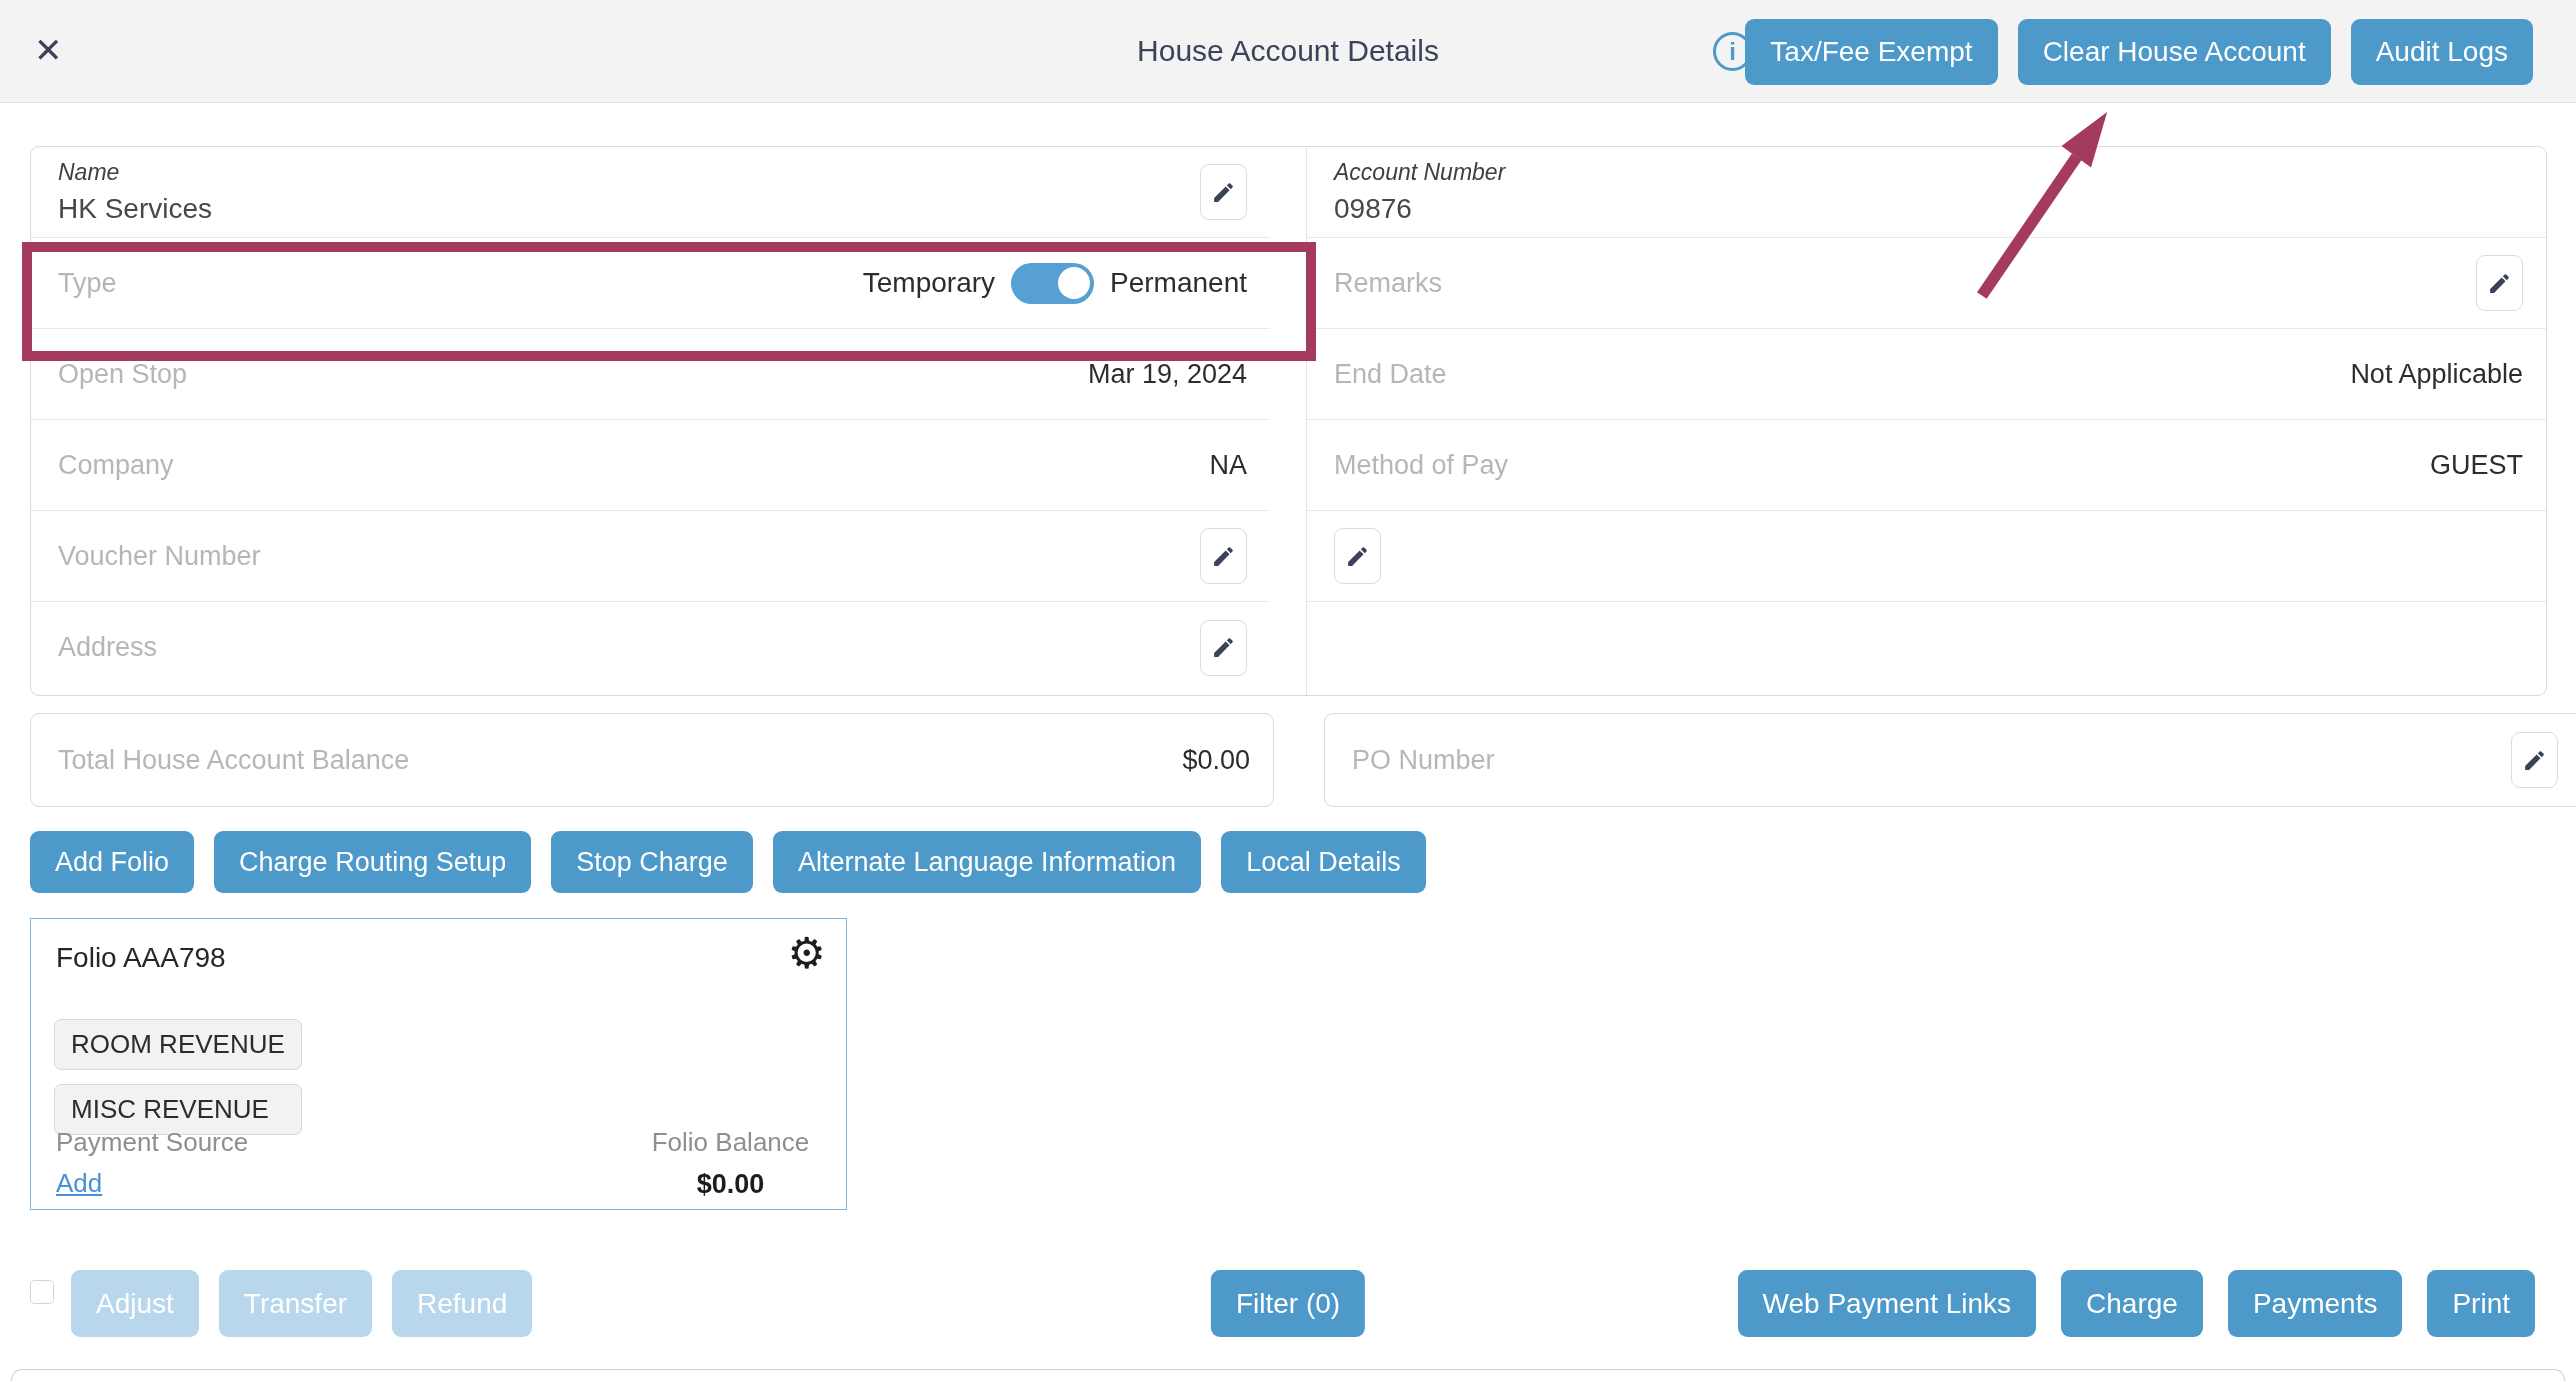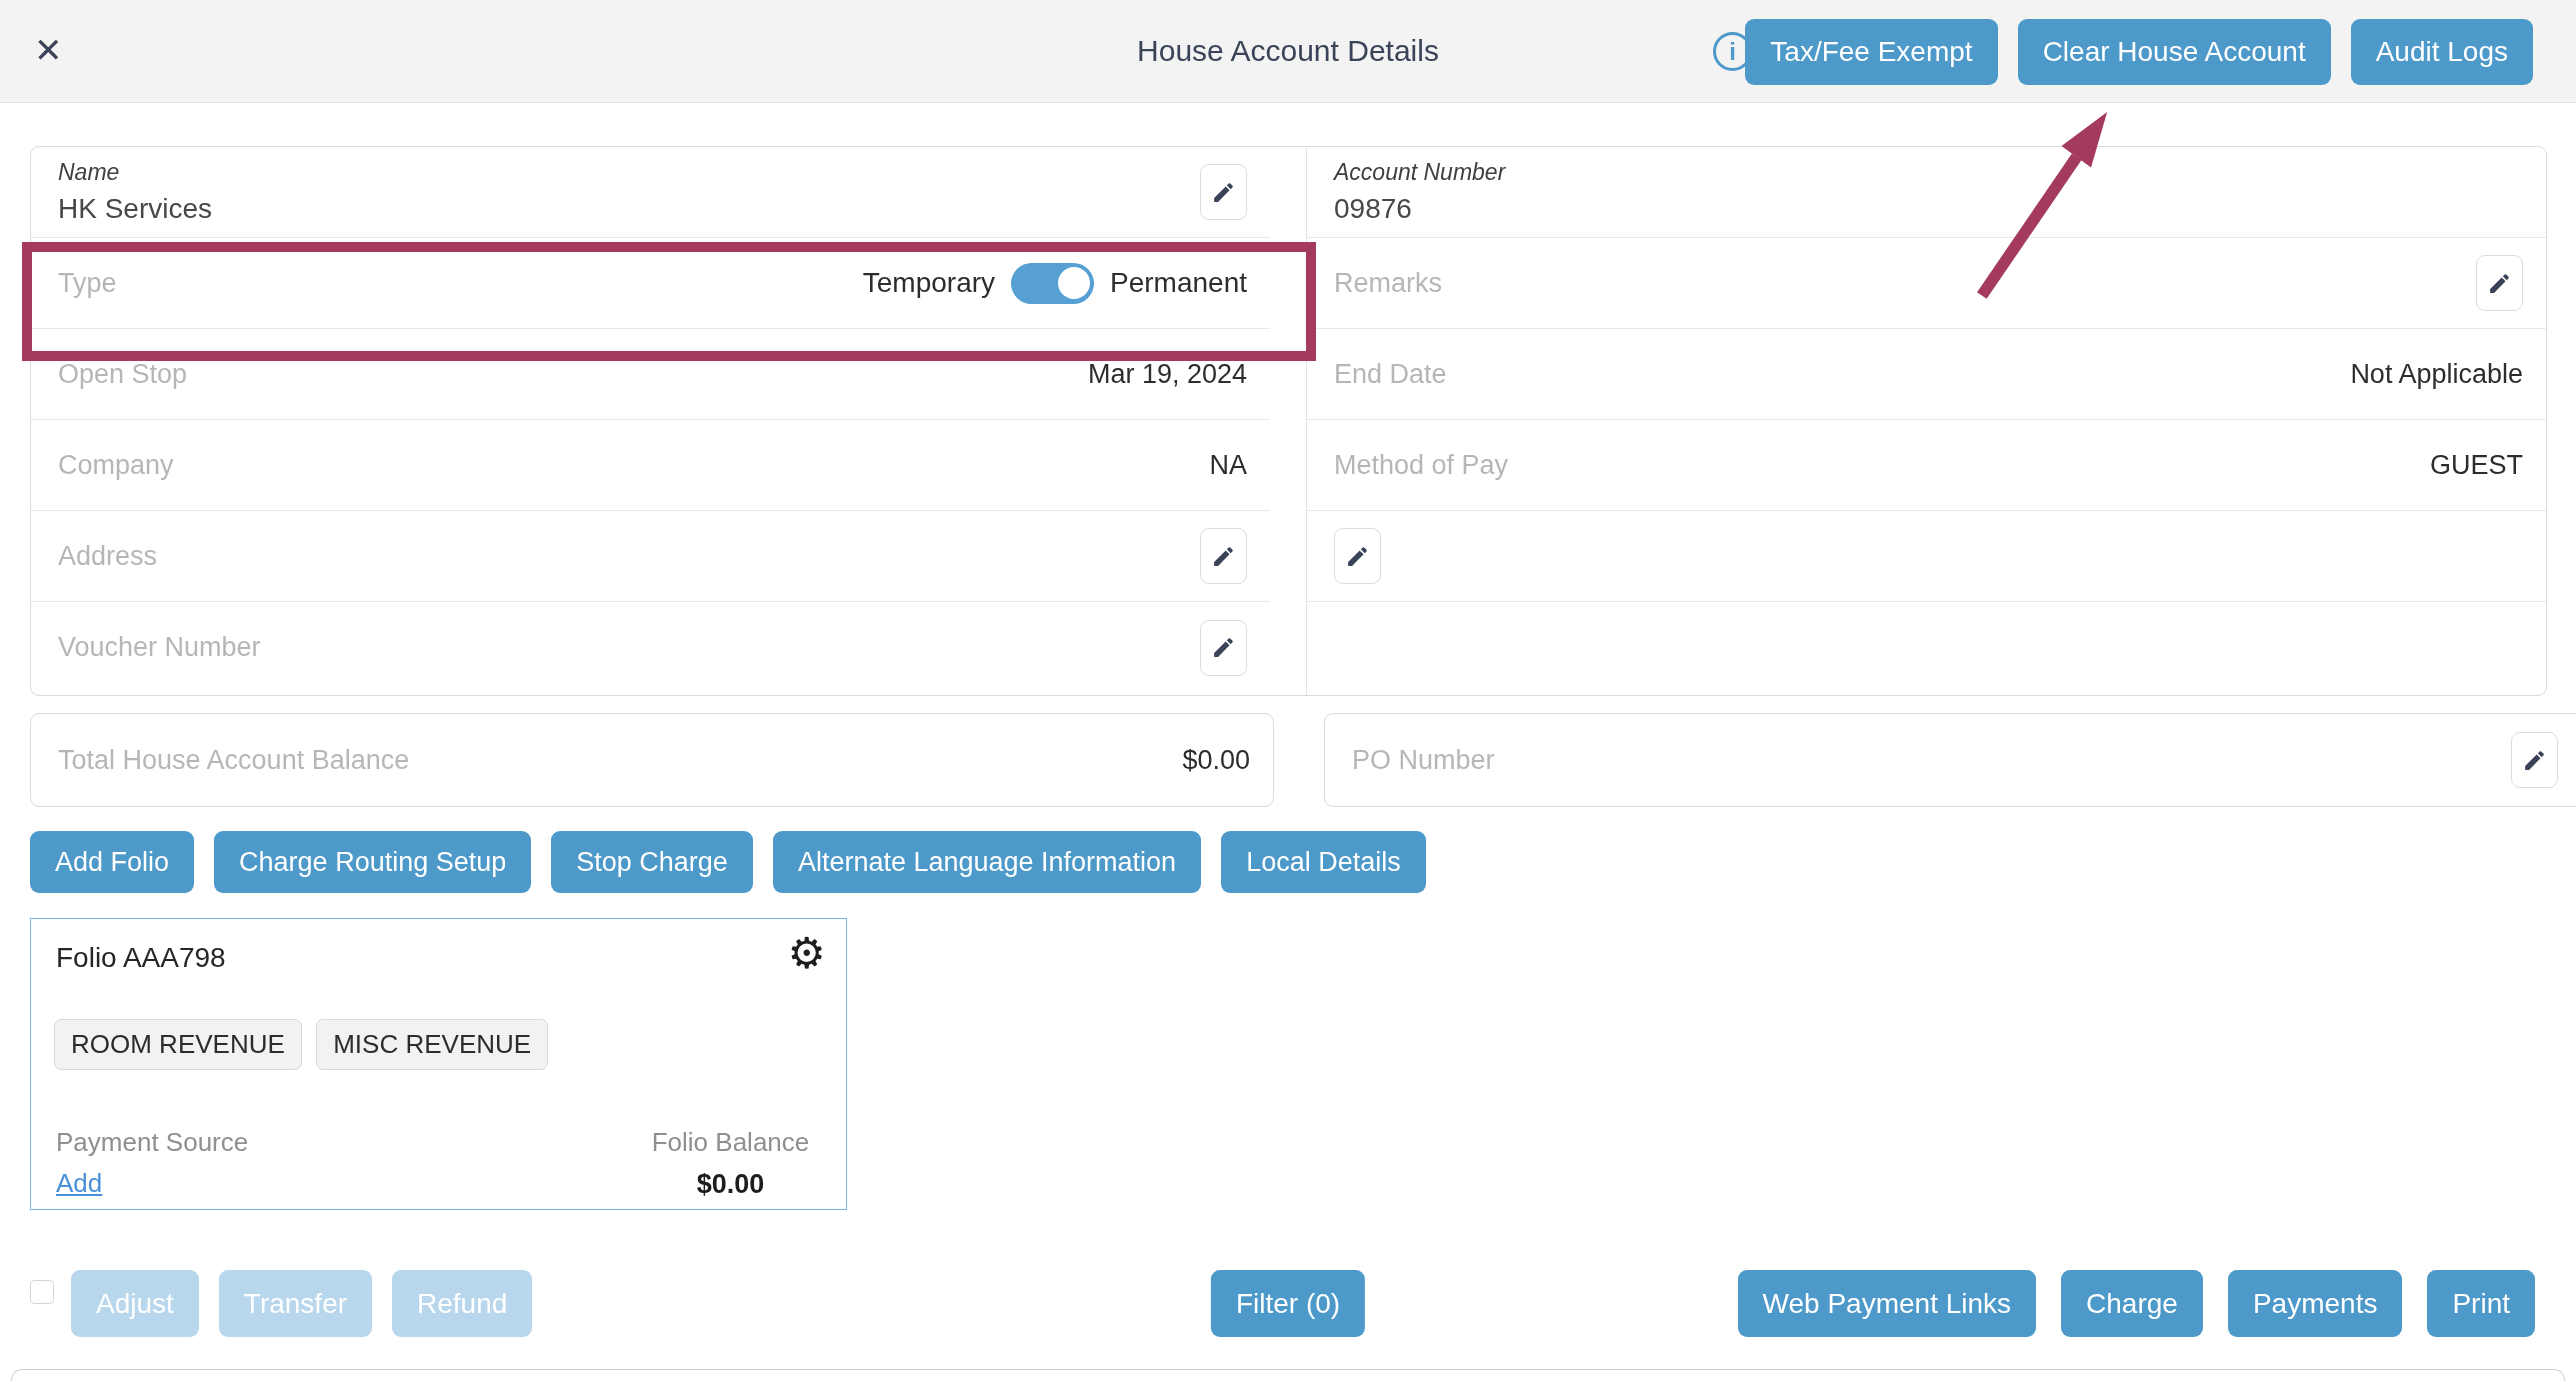--- a/index.html
+++ b/index.html
@@ -89,21 +89,21 @@
   .actions .btn{height:62px;font-size:27px;}
   
   .folio-card{
     position:absolute;left:30px;top:918px;width:817px;height:292px;
     border:1.8px solid #7fb3d9;box-sizing:border-box;background:#fff;
   }
   .folio-title{position:absolute;left:25px;top:23px;font-size:28px;color:#262626;}
   .gear{
     position:absolute;right:20px;top:12.6px;font-size:43px;color:#1e1e1e;cursor:pointer;line-height:1;
   }
-  .tagrow{position:absolute;left:23px;top:100px;display:flex;gap:14.4px;}
+  .tagrow{position:absolute;left:23px;top:100px;display:flex;gap:14.4px;flex-direction:column;}
   .tag{
     background:#f2f2f2;border:0.9px solid #d8d8d8;border-radius:7.2px;
     font-size:26px;color:#2c2c2c;padding:9px 16px;white-space:nowrap;
   }
   .pay-label{position:absolute;left:25px;top:208px;font-size:26px;color:#8f8f8f;}
   .add-link{position:absolute;left:25px;top:249px;font-size:26px;color:#4a90d9;text-decoration:underline;cursor:pointer;}
   .fb-block{position:absolute;left:574px;top:208px;width:251px;text-align:center;}
   .fb-label{font-size:26px;color:#8f8f8f;}
   .fb-value{font-size:27px;color:#1d1d1d;font-weight:700;margin-top:10.8px;}
   
@@ -162,29 +162,29 @@
     </div>
     <div class="frow">
       <span class="flabel">Open Stop</span>
       <span class="fvalue">Mar 19, 2024</span>
     </div>
     <div class="frow">
       <span class="flabel">Company</span>
       <span class="fvalue">NA</span>
     </div>
     <div class="frow">
+      <span class="flabel">Voucher Number</span>
+      <span class="edit-btn">
+        <svg width="25" height="25" viewBox="0 0 24 24">
+            <path d="M3 17.2V21h3.8L17.8 9.9l-3.7-3.7L3 17.2zM20.7 7c.4-.4.4-1 0-1.4l-2.3-2.3c-.4-.4-1-.4-1.4 0l-1.8 1.8 3.7 3.7L20.7 7z" fill="#3a4357"></path>
+          </svg>
+      </span>
+    </div>
+    <div class="frow">
       <span class="flabel">Address</span>
-      <span class="edit-btn">
-        <svg width="25" height="25" viewBox="0 0 24 24">
-            <path d="M3 17.2V21h3.8L17.8 9.9l-3.7-3.7L3 17.2zM20.7 7c.4-.4.4-1 0-1.4l-2.3-2.3c-.4-.4-1-.4-1.4 0l-1.8 1.8 3.7 3.7L20.7 7z" fill="#3a4357"></path>
-          </svg>
-      </span>
-    </div>
-    <div class="frow">
-      <span class="flabel">Voucher Number</span>
       <span class="edit-btn">
         <svg width="25" height="25" viewBox="0 0 24 24">
             <path d="M3 17.2V21h3.8L17.8 9.9l-3.7-3.7L3 17.2zM20.7 7c.4-.4.4-1 0-1.4l-2.3-2.3c-.4-.4-1-.4-1.4 0l-1.8 1.8 3.7 3.7L20.7 7z" fill="#3a4357"></path>
           </svg>
       </span>
     </div>
   </div>
   <div class="fcol right">
     <div class="frow stacked">
       <span class="slabel">Account Number</span>

